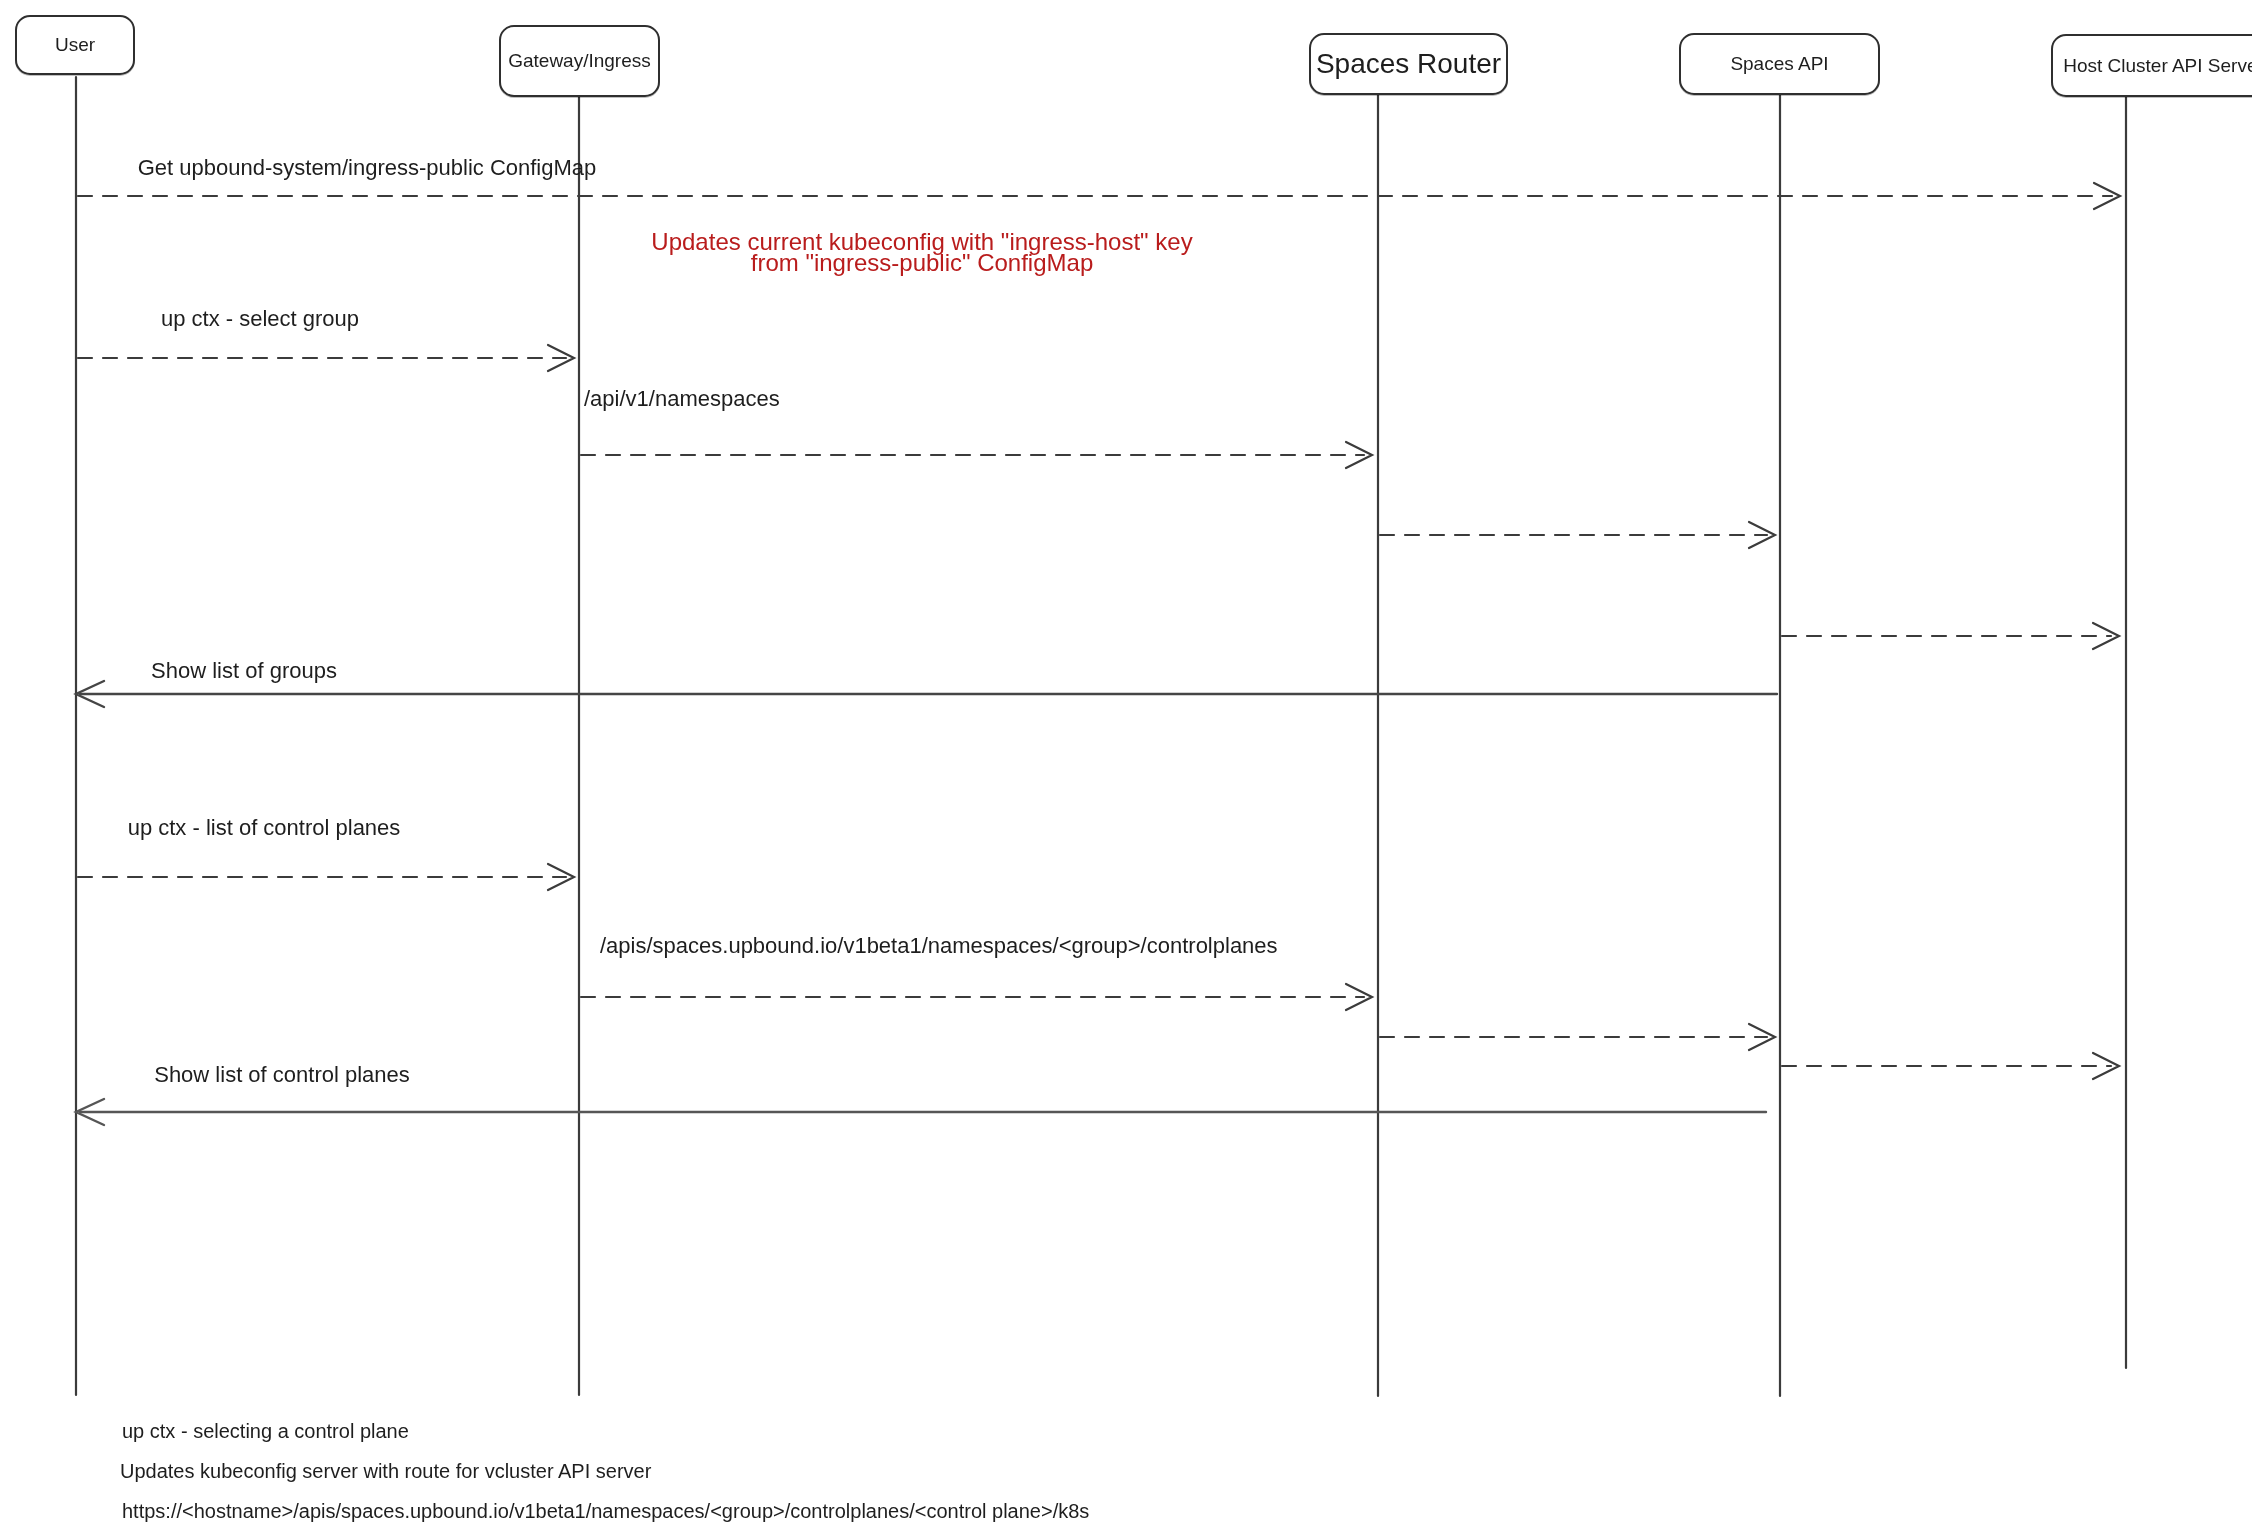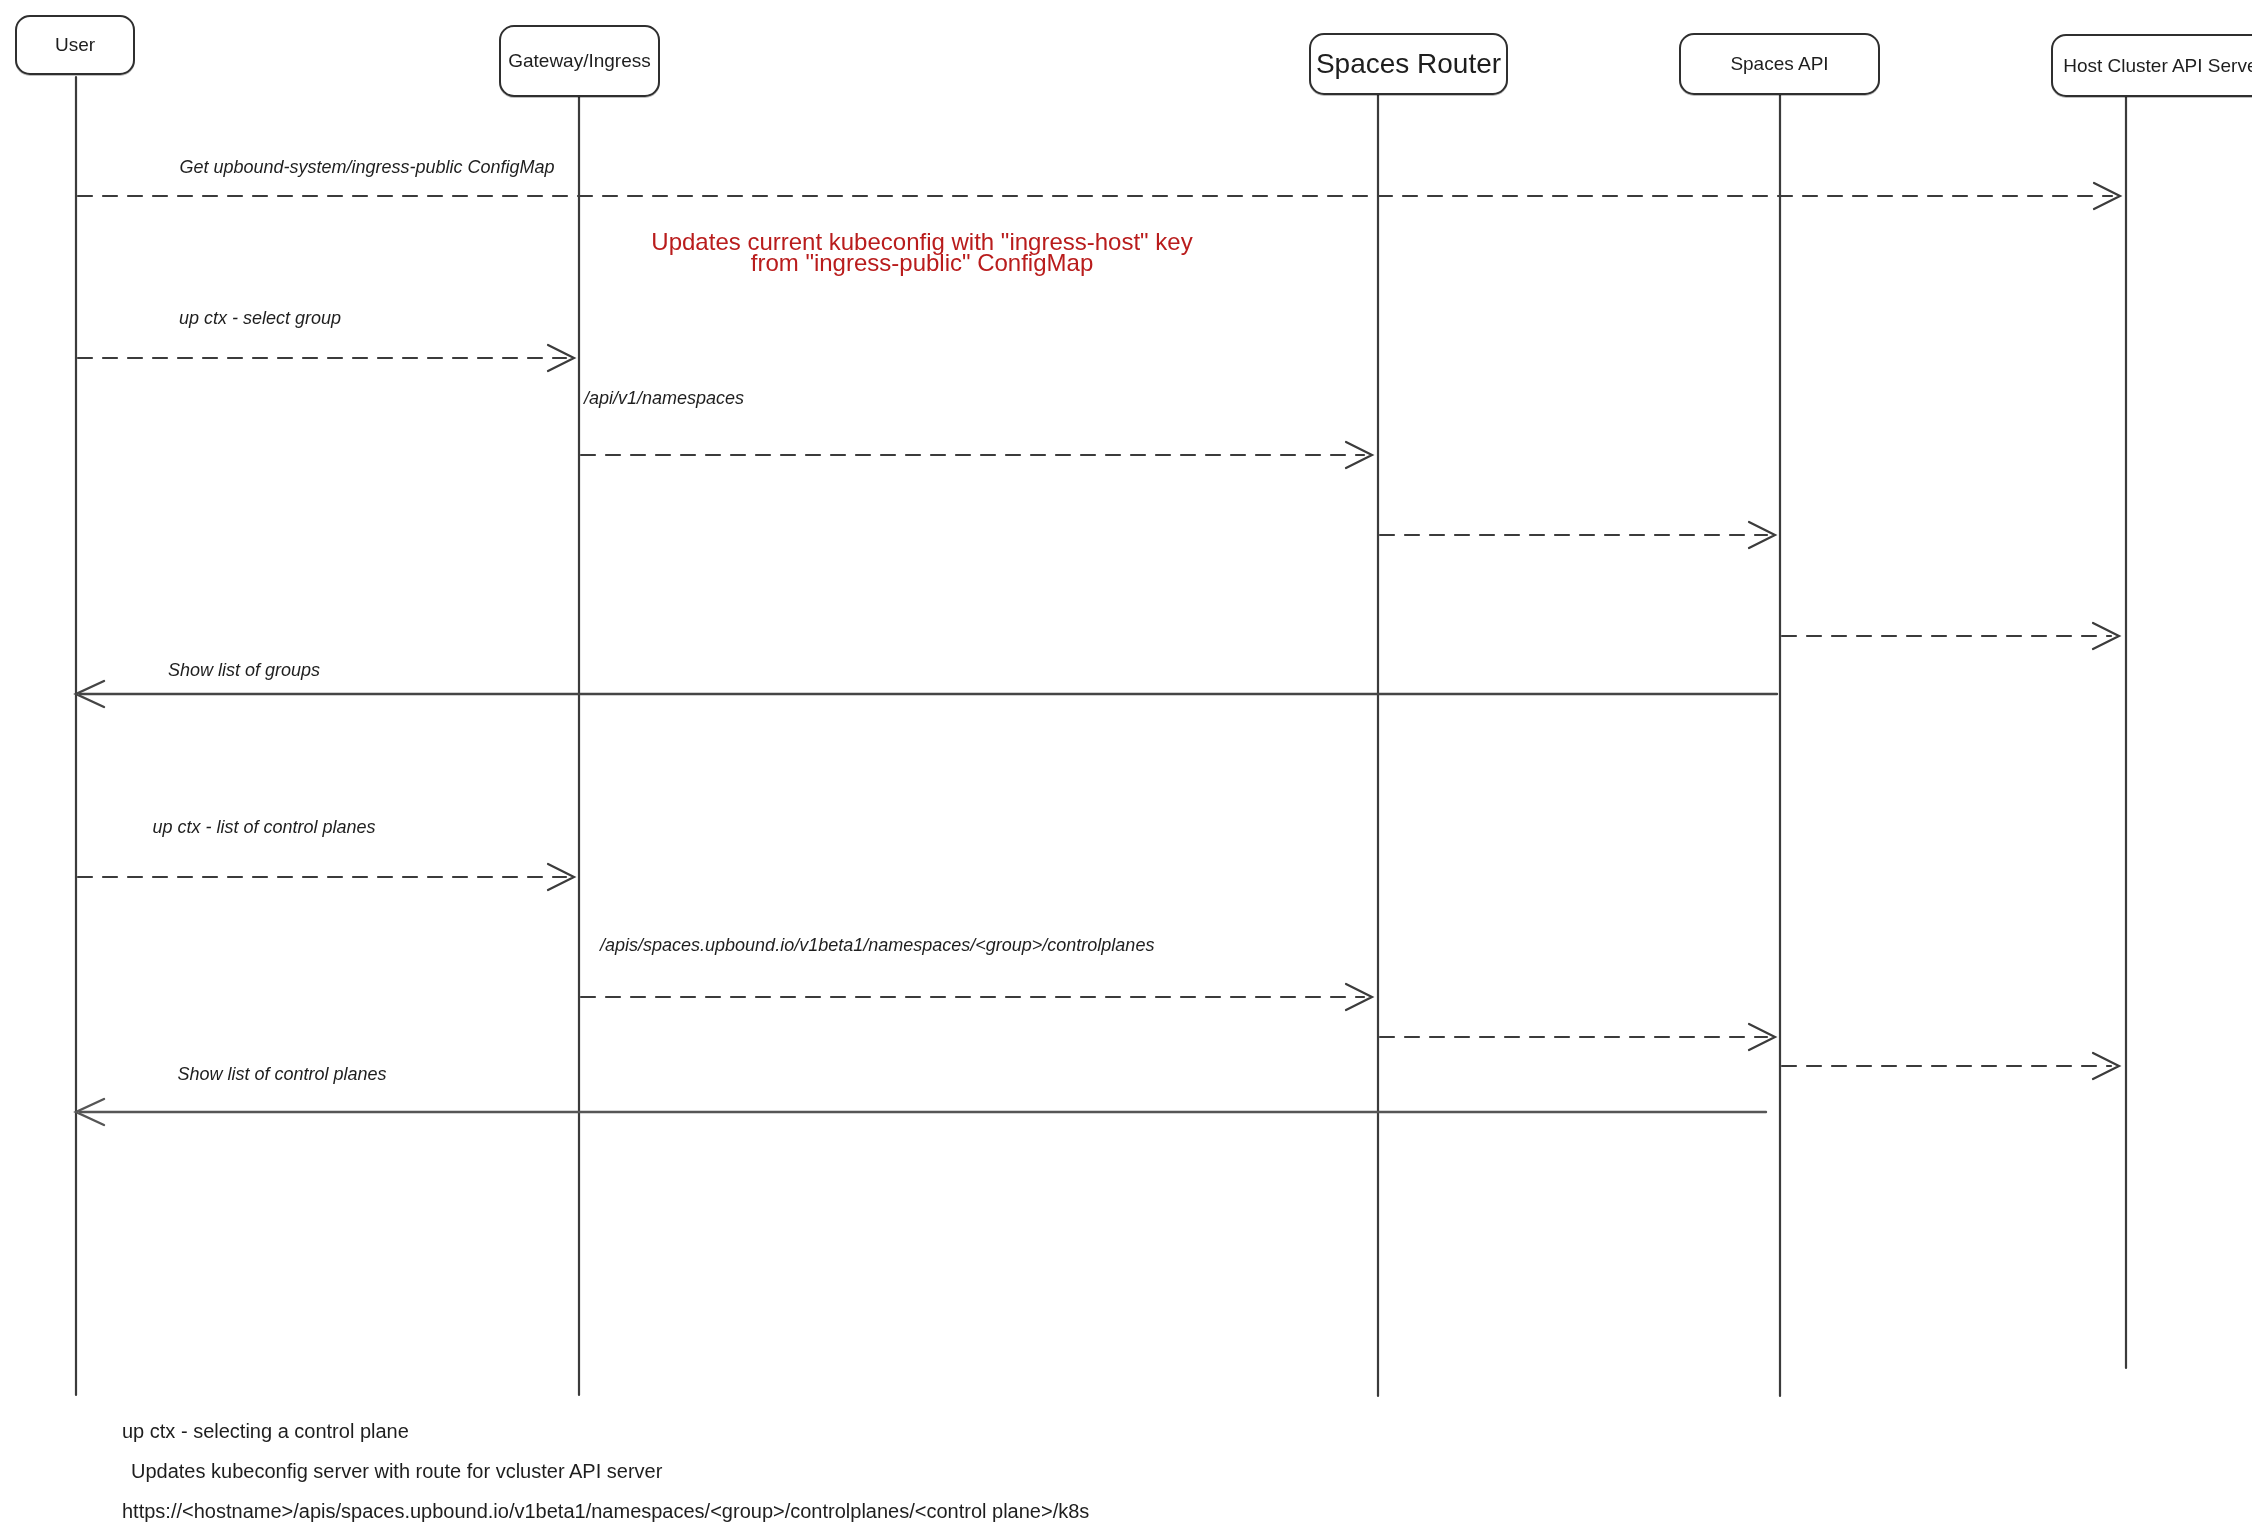--- a/index.html
+++ b/index.html
@@ -5,21 +5,21 @@
   html,body{margin:0;padding:0;background:#ffffff;}
   body{width:2252px;height:1532px;position:relative;overflow:hidden;
        font-family:"Liberation Sans","DejaVu Sans",sans-serif;color:#1f1f1f;}
   .canvas{position:absolute;inset:0;width:2252px;height:1532px;}
   svg.wires{position:absolute;left:0;top:0;}
   .actor{position:absolute;display:flex;align-items:center;justify-content:center;
          background:#fff;border:2.2px solid #2f2f2f;border-radius:15px;
          font-size:19px;color:#1e1e1e;white-space:nowrap;box-sizing:border-box;
          box-shadow:0 1px 0 rgba(0,0,0,.25);}
   .actor.big{font-size:28px;}
-  .msg-label{position:absolute;font-size:18px;color:#1e1e1e;white-space:nowrap;line-height:21px;font-style:italic;}
+  .msg-label{position:absolute;font-size:22px;color:#1e1e1e;white-space:nowrap;line-height:21px;}
   .msg-label.centered{transform:translateX(-50%);text-align:center;}
   .note-label{position:absolute;transform:translateX(-50%);text-align:center;
               font-size:24px;line-height:21px;color:#b91c1c;white-space:nowrap;}
   .footnote{position:absolute;font-size:20px;color:#1e1e1e;white-space:nowrap;margin-left:25px;}
 </style>
 </head>
 <body>
 
 <div class="canvas">
 
@@ -116,16 +116,16 @@
 
   <div class="msg-label centered" style="left:244px;top:660px;">Show list of groups</div>
 
   <div class="msg-label centered" style="left:264px;top:817px;">up ctx - list of control planes</div>
 
   <div class="msg-label" style="left:600px;top:935px;">/apis/spaces.upbound.io/v1beta1/namespaces/&lt;group&gt;/controlplanes</div>
 
   <div class="msg-label centered" style="left:282px;top:1064px;">Show list of control planes</div>
 
   <div class="footnote" style="left:97px;top:1420px;">up ctx - selecting a control plane</div>
-  <div class="footnote" style="left:106px;top:1460px;">Updates kubeconfig server with route for vcluster API server</div>
+  <div class="footnote" style="left:95px;top:1460px;">Updates kubeconfig server with route for vcluster API server</div>
   <div class="footnote" style="left:97px;top:1500px;">https://&lt;hostname&gt;/apis/spaces.upbound.io/v1beta1/namespaces/&lt;group&gt;/controlplanes/&lt;control plane&gt;/k8s</div>
 
 </div>
 
 </body></html>

